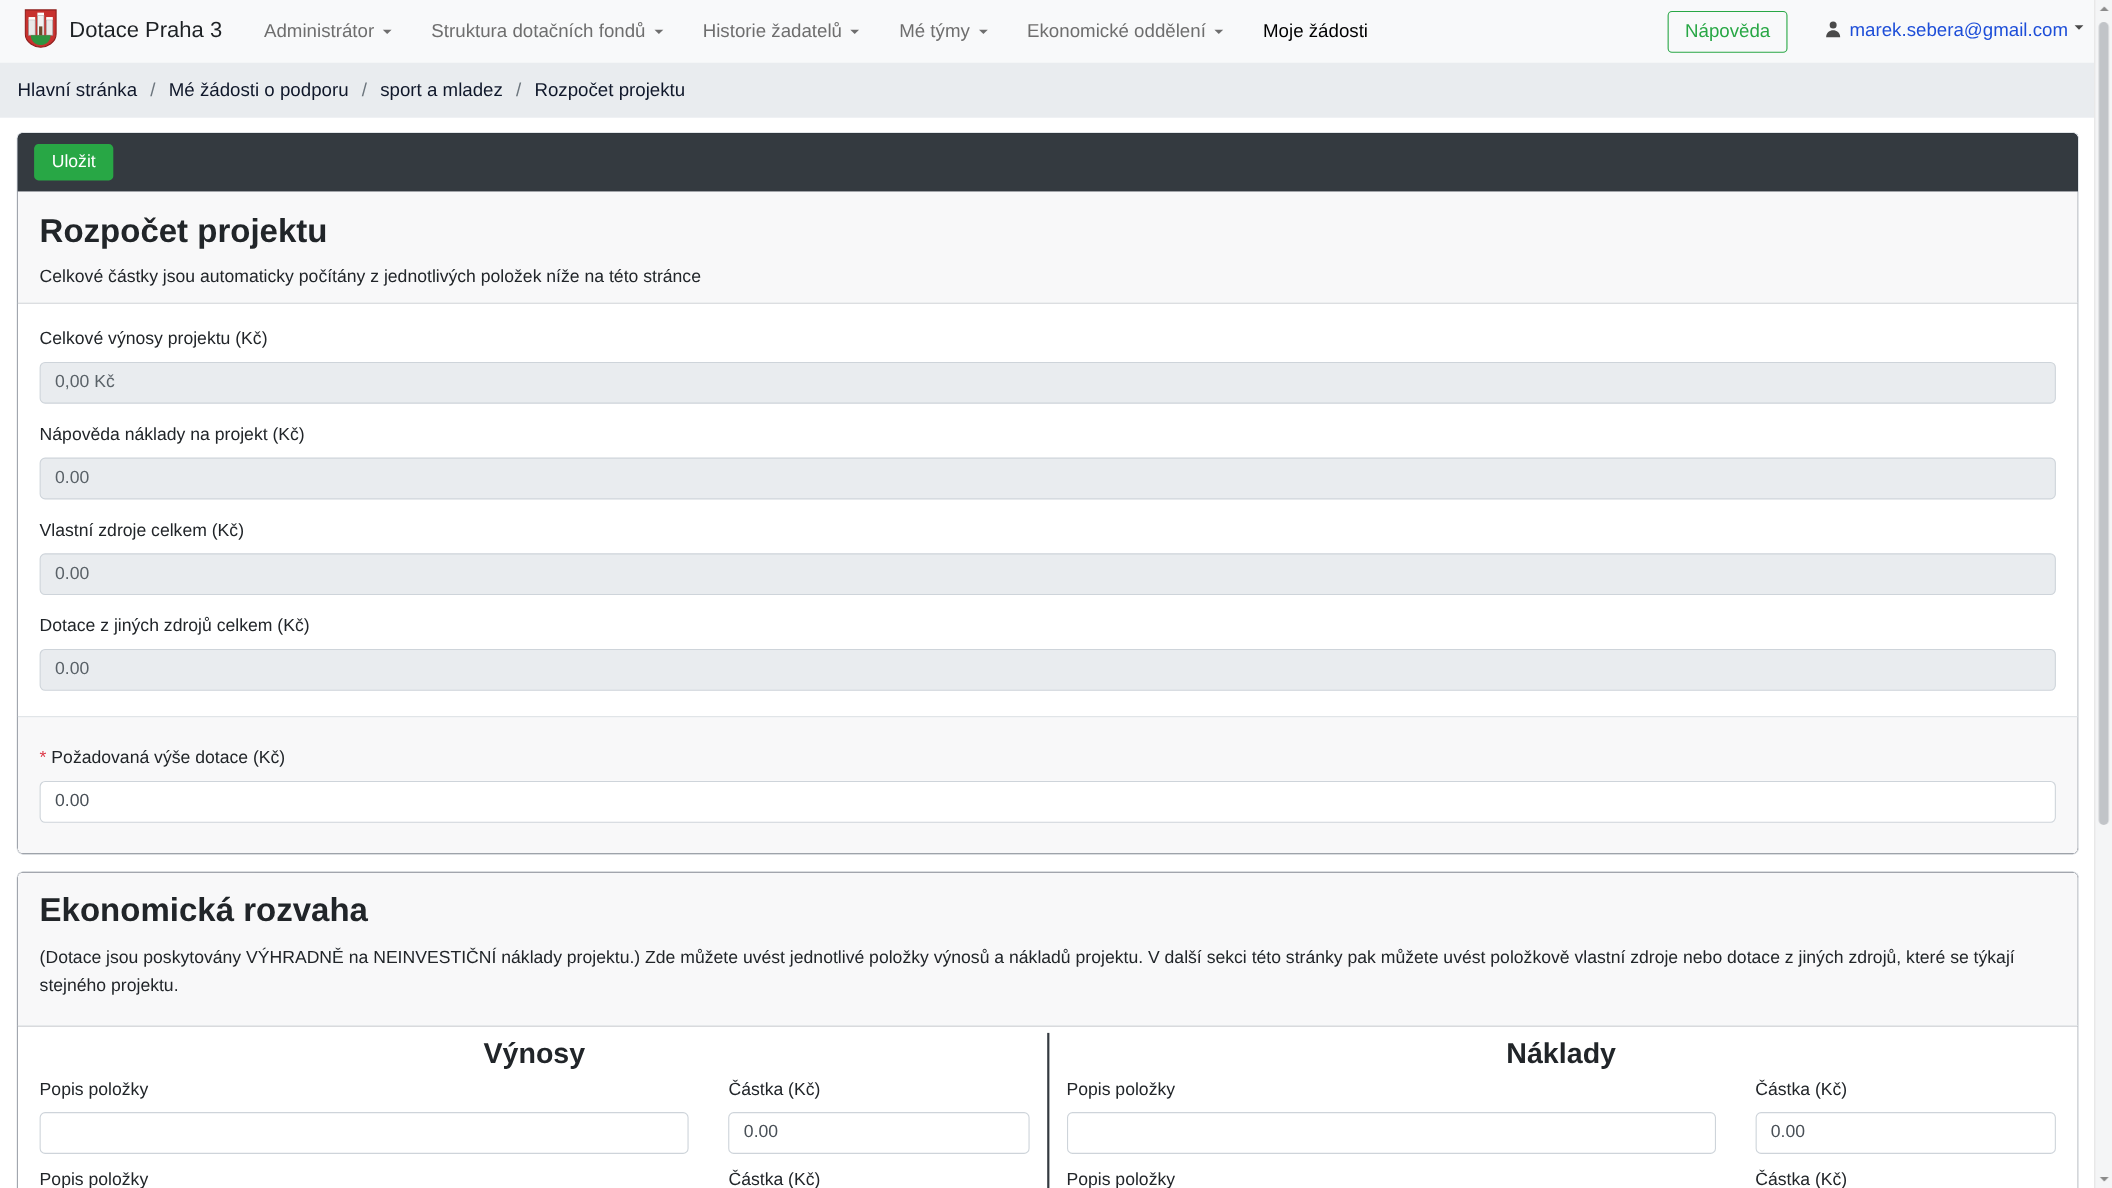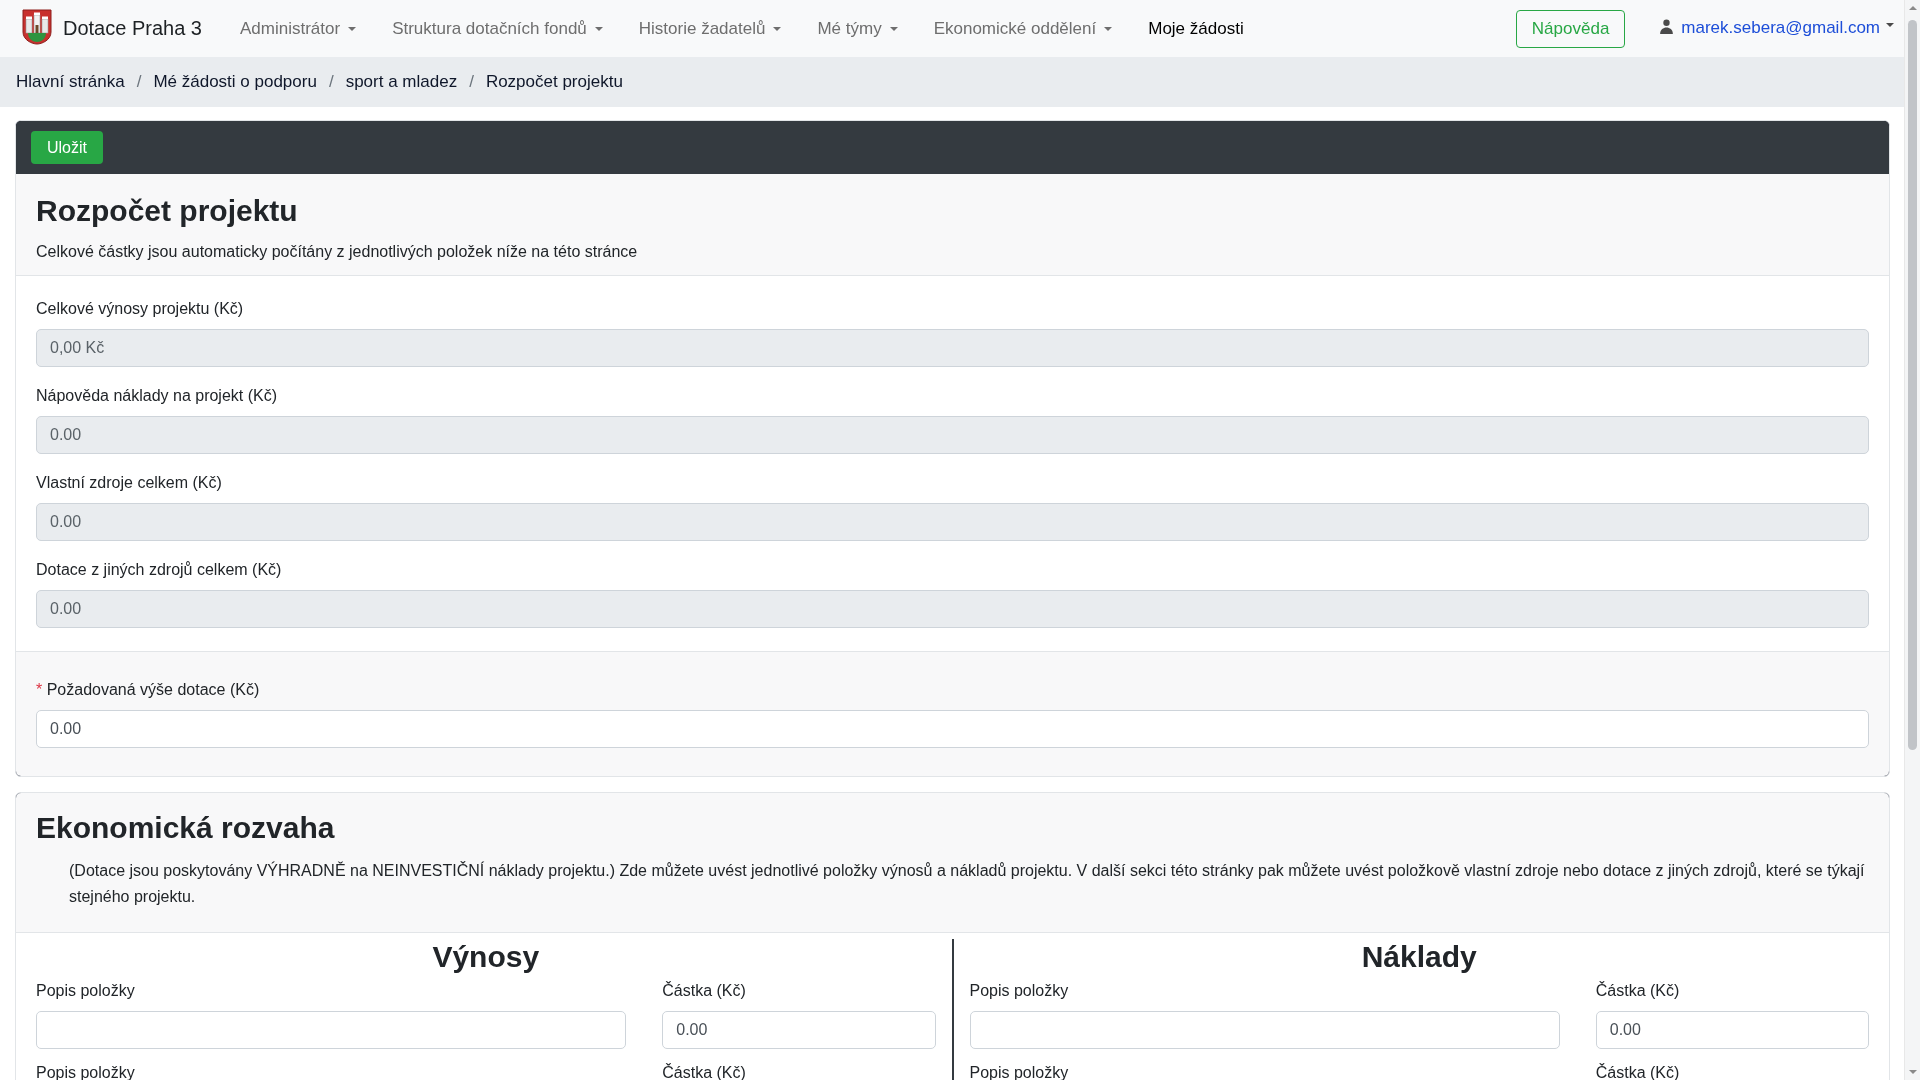--- a/index.html
+++ b/index.html
@@ -34,40 +34,40 @@
   main { padding:13px 14px 0 15px; }
   .card { border:1px solid #e2e5e8; border-radius:6px; overflow:hidden; margin-bottom:15px;
     background:#0f172a; }
   .card-toolbar { background:#343a40; padding:10px 15px; }
   .save-btn { background:#28a745; border:none; color:#fff; font-family:inherit;
     font-size:16px; height:33px; padding:0 16px; border-radius:4px; cursor:pointer; }
   .card-head { background:#f8f8f9; padding:19px 20px 10px; border-bottom:1px solid #e2e5e8; }
   .card-head h1 { font-size:30px; line-height:36px; font-weight:600; color:#212529; }
   .card-head p { margin-top:10px; font-size:16px; line-height:26px; color:#212529; }
   .card-head.tall { padding:17px 20px 22px; }
-  .card-head.tall p { margin-top:12px;margin-left:33px; }
+  .card-head.tall p { margin-top:12px; }
 
   .card-fields { background:#fff; padding:23px 20px; }
   .fgroup { margin-bottom:19px; }
   .fgroup:last-child { margin-bottom:0; }
   .fgroup label, .cell label { display:block; font-size:16px; line-height:20px;
     color:#212529; margin-bottom:10px; }
   .req { color:#dc3545; }
   input.ctl { display:block; width:100%; height:38px; border:1px solid #ced4da;
     border-radius:5px; font-family:inherit; font-size:16px; padding:12px 13px; color:#495057;
     background:#fff; outline:none; }
   input.ctl:disabled { background:#e9ecef; color:#5a6268; }
 
   .card-foot { background:#f8f8f9; border-top:1px solid #e2e5e8; padding:28px 20px; }
 
   
   .columns { display:flex; background:#fff; padding:6px 20px 0; align-items:stretch; }
   .col { flex:1; padding-right:16px; padding-bottom:80px; }
   .col.right { border-left:2px solid #343a40; padding-left:16px; padding-right:0; }
-  .col-title { text-align:center; font-size:30px; line-height:32px; font-weight:600;
+  .col-title { text-align:center; font-size:26px; line-height:32px; font-weight:600;
     color:#212529; margin:2px 0 4px; }
   .row { display:flex; gap:36px; margin-top:0; }
   .row + .row { margin-top:10px; }
   .cell label { margin:4px 0 10px; }
   .cell.desc { flex:2.16; }
   .cell.amount { flex:1; }
 
   
   .scrollbar { position:fixed; top:0; right:0; width:16px; height:1080px;
     background:#f4f5f6; border-left:1px solid #e8e8e8; z-index:50; }

